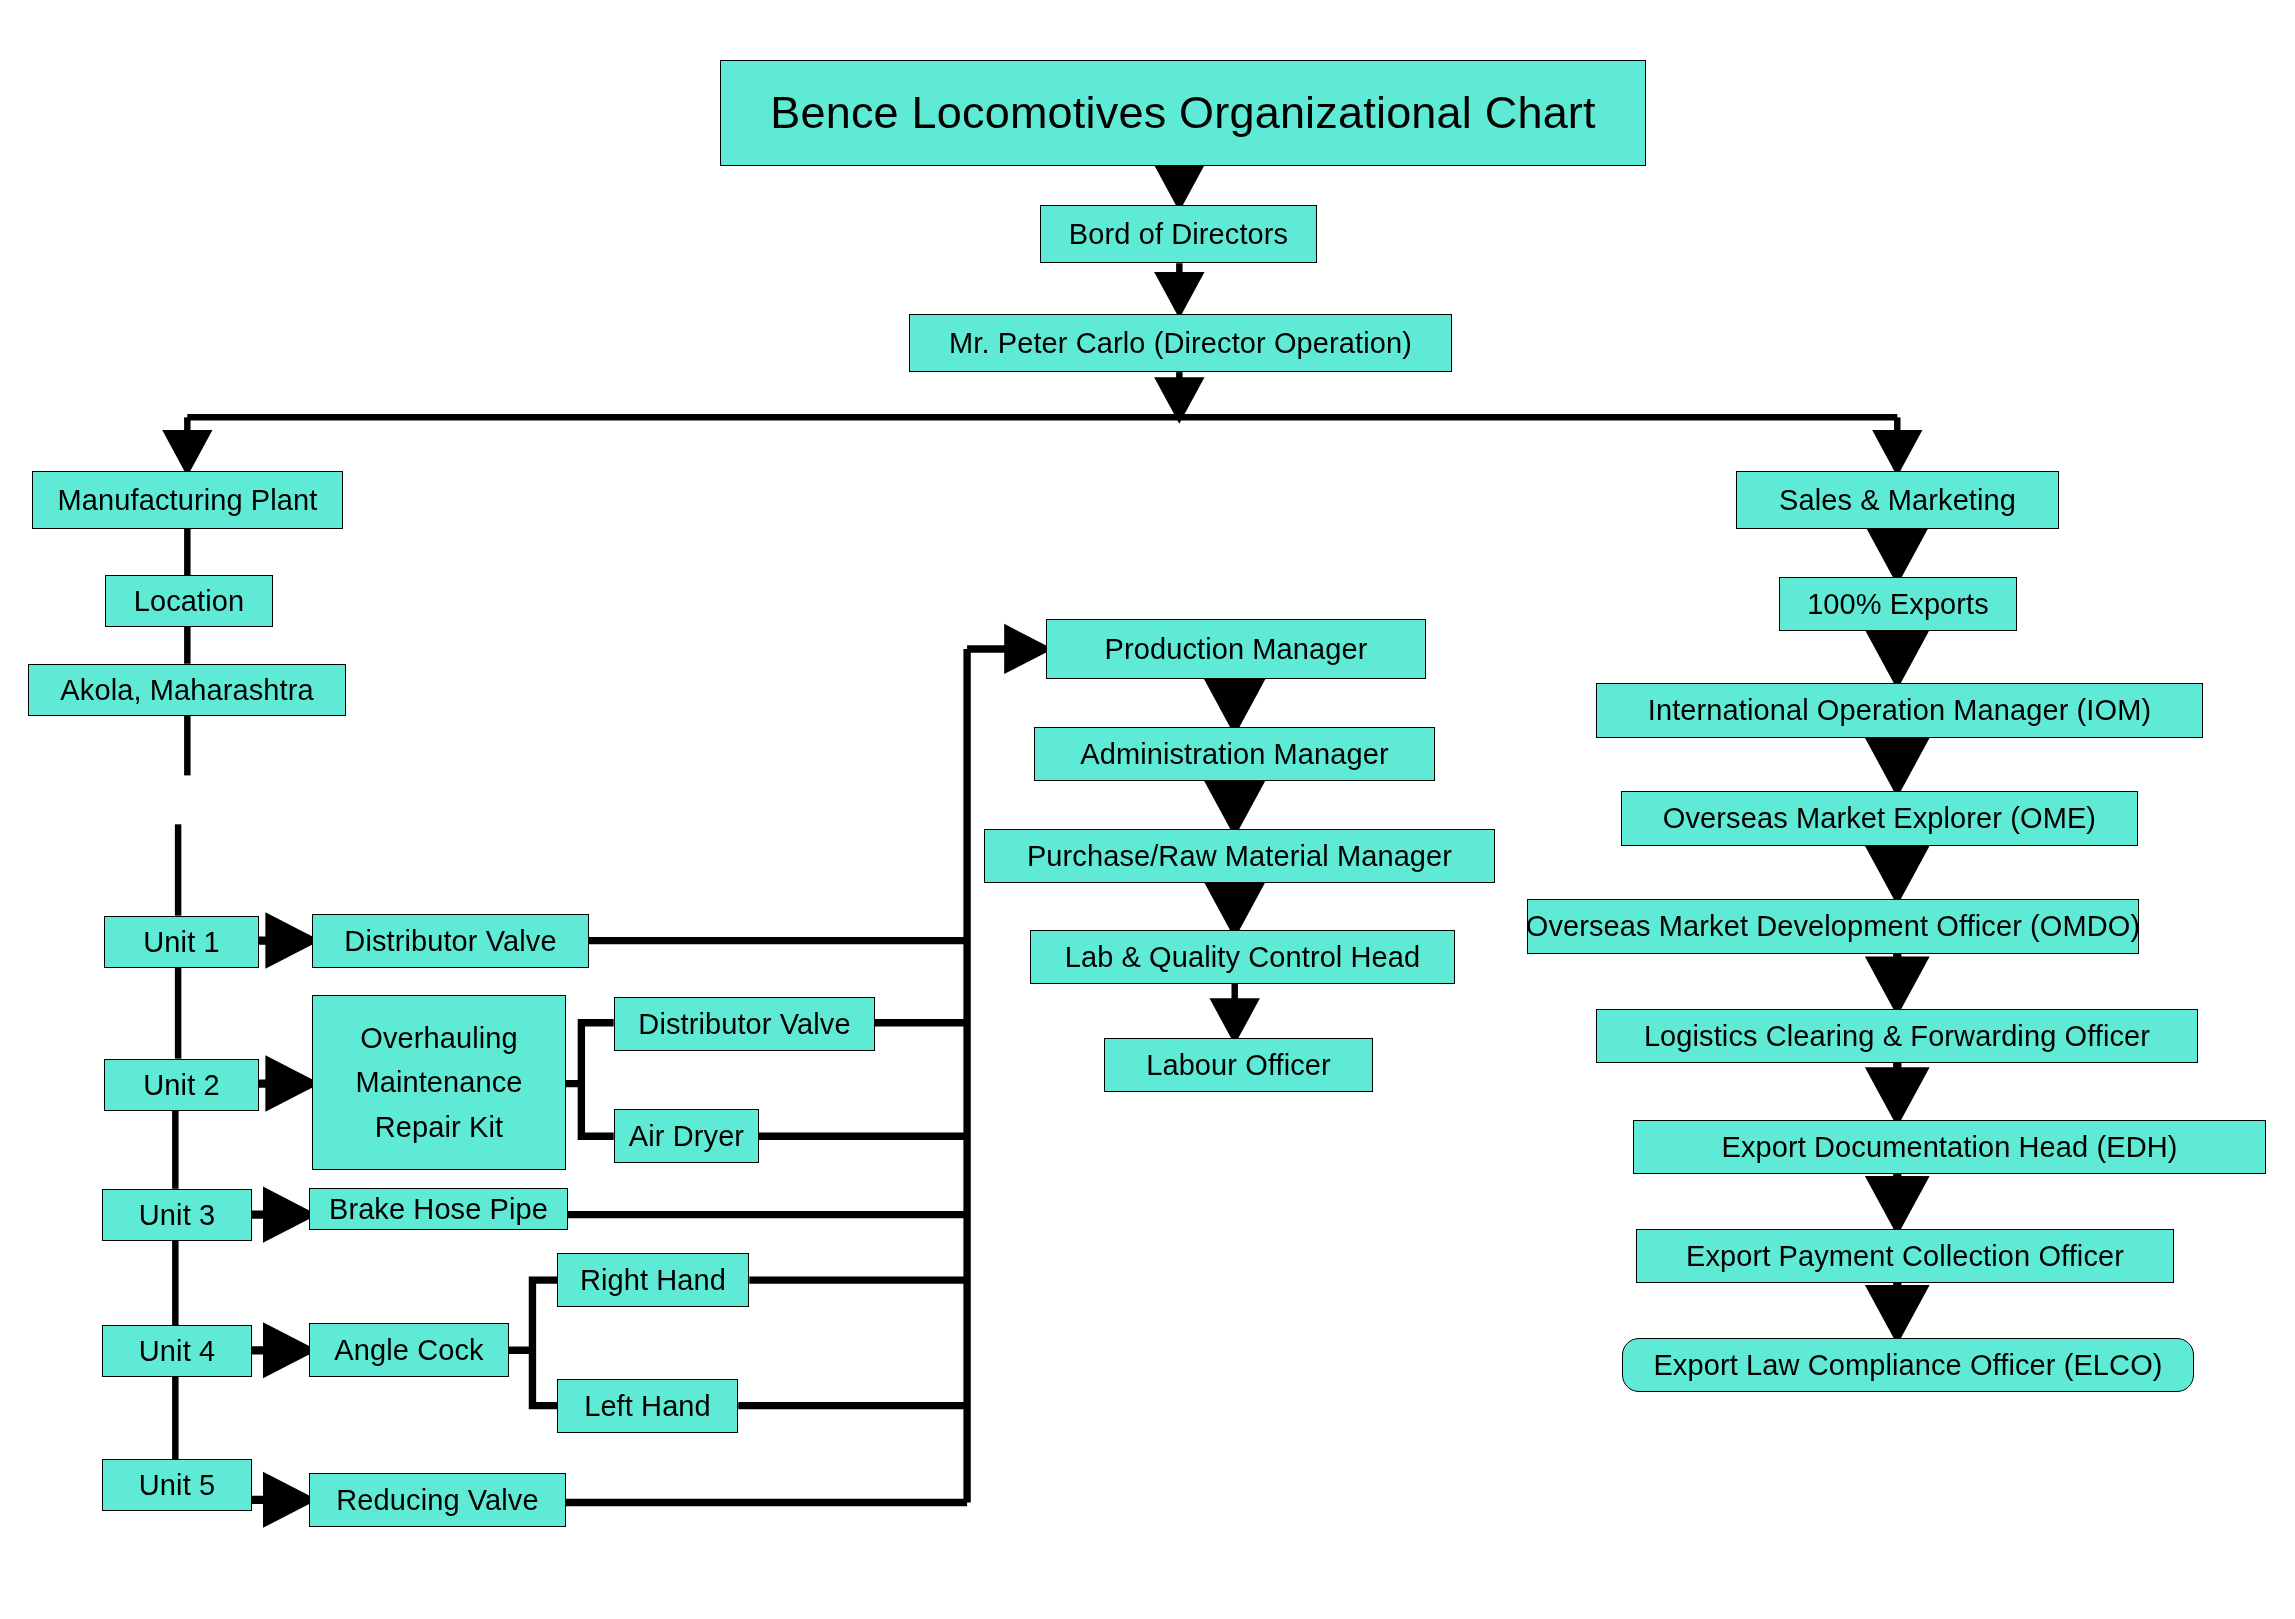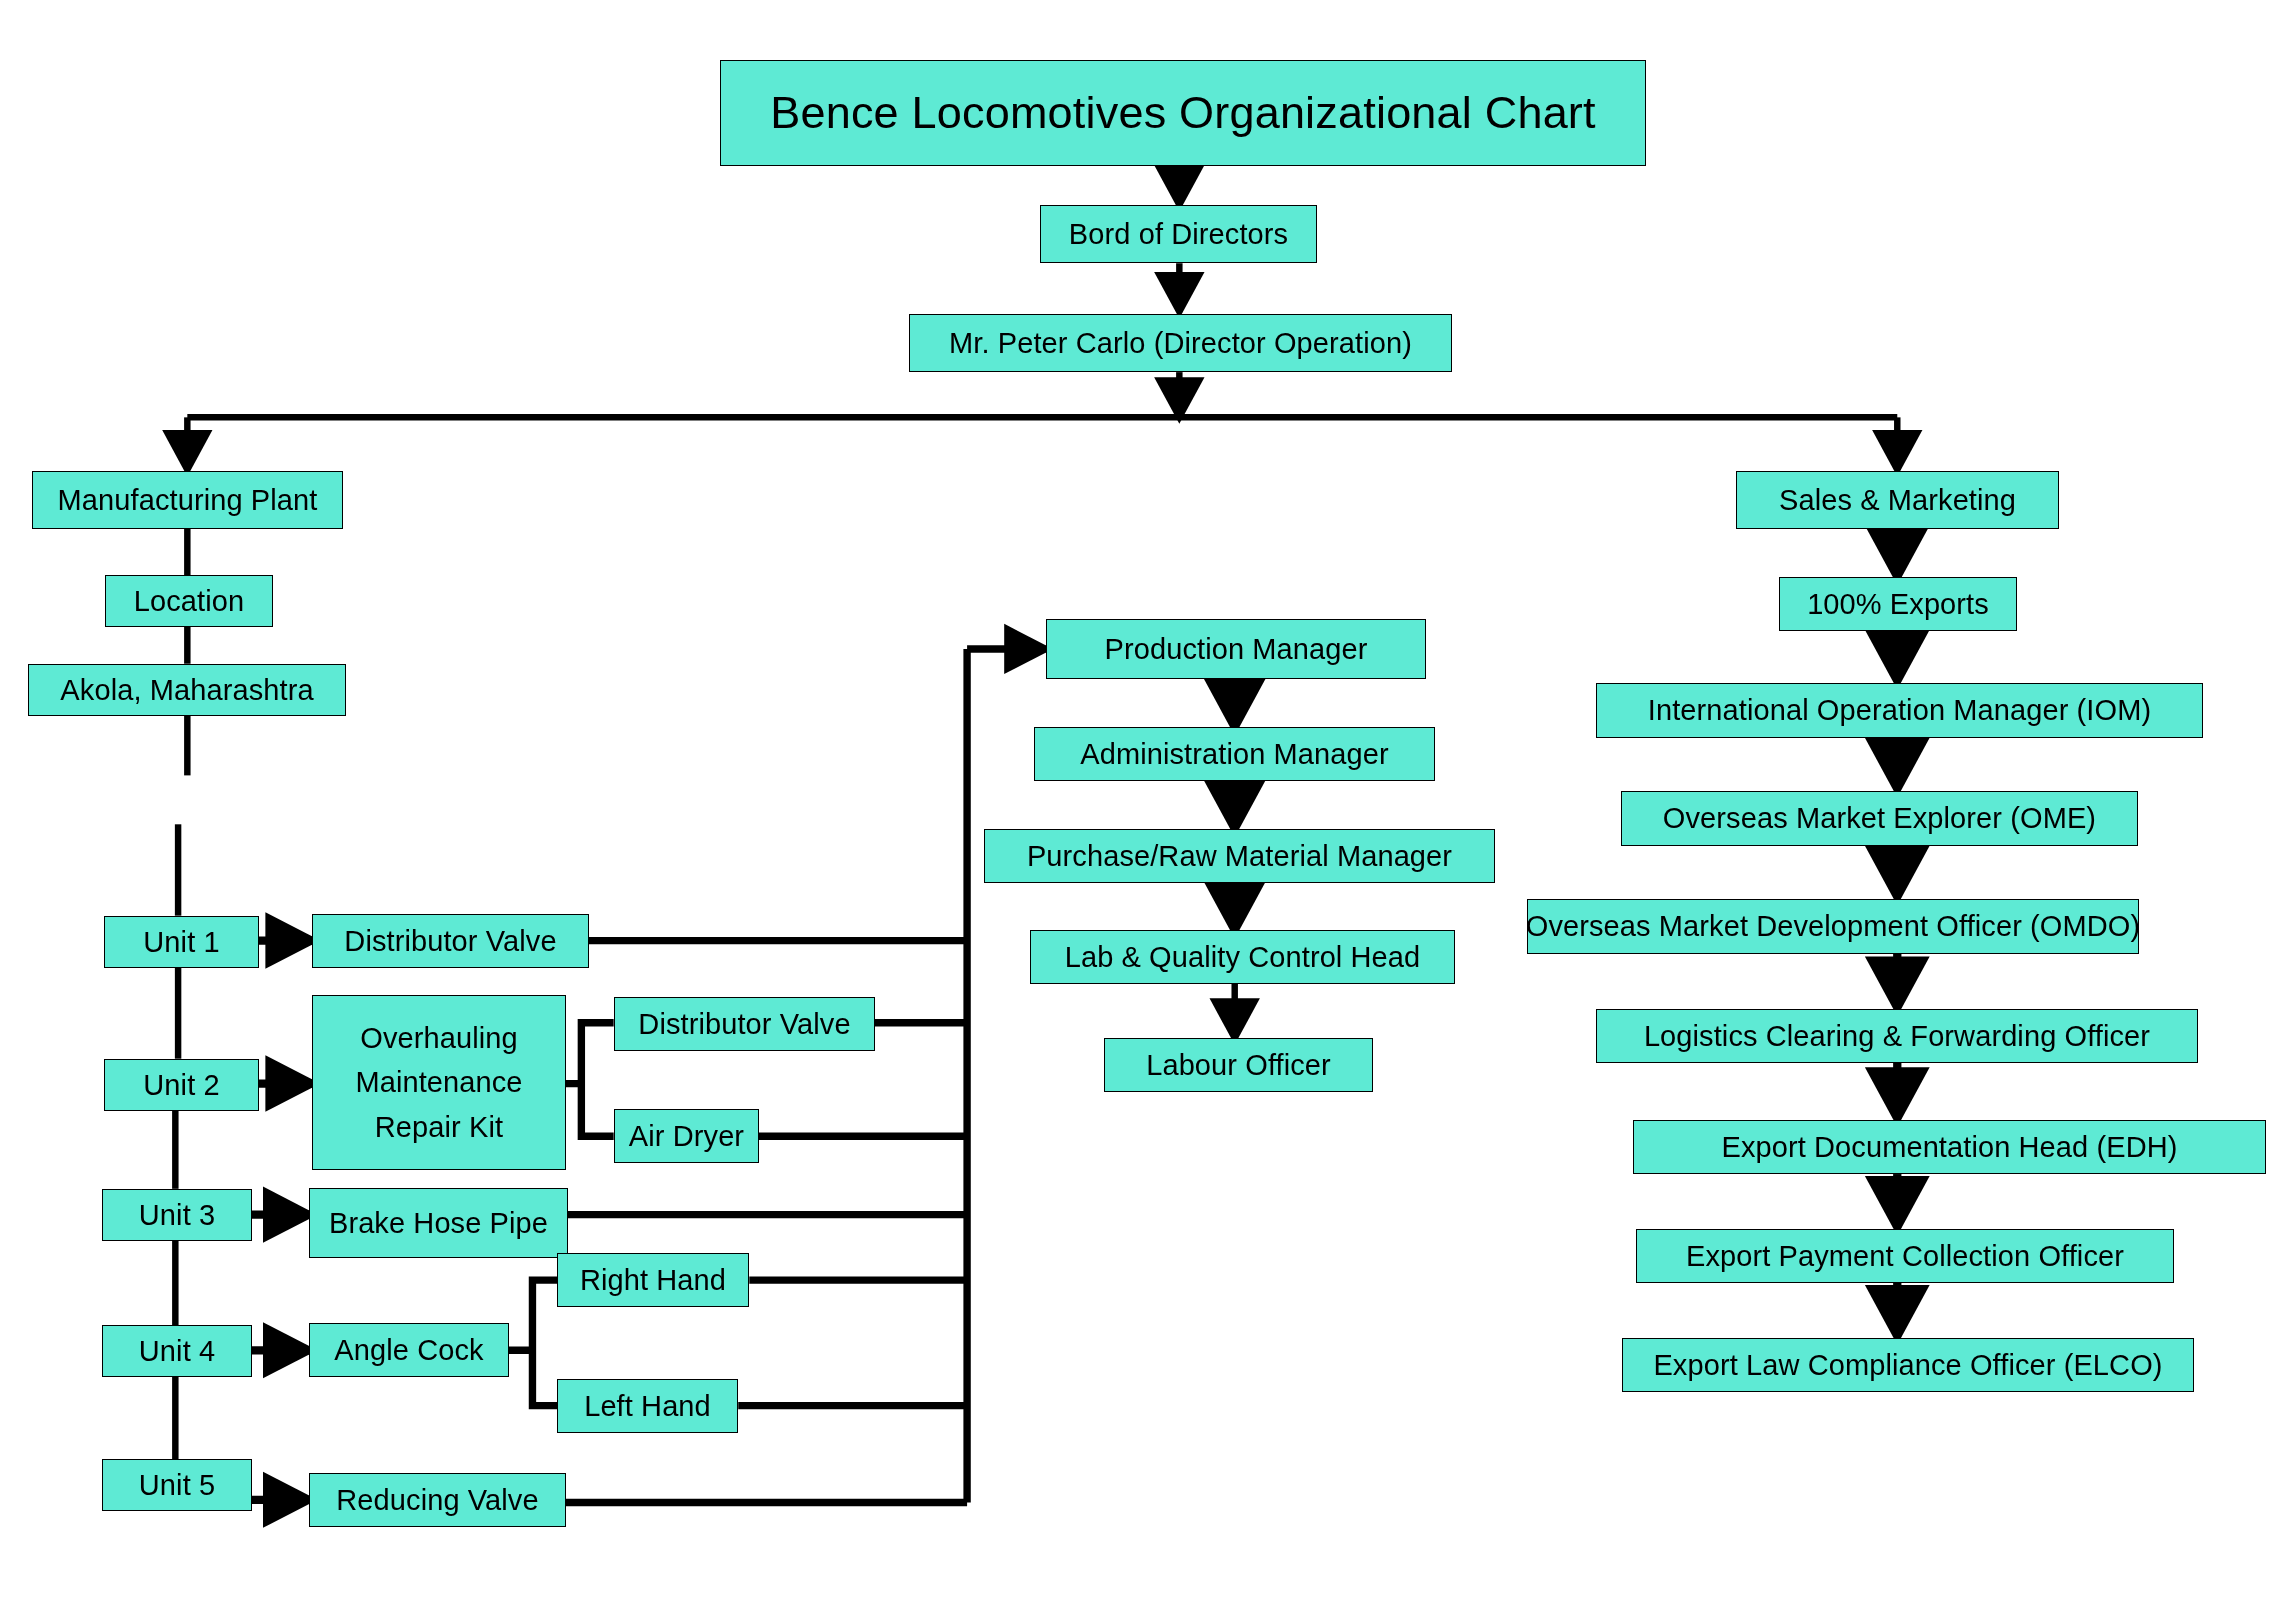--- a/index.html
+++ b/index.html
@@ -168,21 +168,21 @@
   <div class="node" style="left:614px; top:997px; width:261px; height:54px;">
     <span>Distributor Valve</span>
   </div>
   <div class="node" style="left:614px; top:1109px; width:145px; height:54px;">
     <span>Air Dryer</span>
   </div>
 
   <div class="node" style="left:102px; top:1189px; width:150px; height:52px;">
     <span>Unit 3</span>
   </div>
-  <div class="node" style="left:309px; top:1188px; width:259px; height:70px;">
+  <div class="node" style="left:309px; top:1188px; width:259px; height:42px;">
     <span>Brake Hose Pipe</span>
   </div>
 
   <div class="node" style="left:102px; top:1325px; width:150px; height:52px;">
     <span>Unit 4</span>
   </div>
   <div class="node" style="left:309px; top:1323px; width:200px; height:54px;">
     <span>Angle Cock</span>
   </div>
   <div class="node" style="left:557px; top:1253px; width:192px; height:54px;">
@@ -232,18 +232,18 @@
   </div>
   <div class="node" style="left:1596px; top:1009px; width:602px; height:54px;">
     <span>Logistics Clearing &amp; Forwarding Officer</span>
   </div>
   <div class="node" style="left:1633px; top:1120px; width:633px; height:54px;">
     <span>Export Documentation Head (EDH)</span>
   </div>
   <div class="node" style="left:1636px; top:1229px; width:538px; height:54px;">
     <span>Export Payment Collection Officer</span>
   </div>
-  <div class="node" style="left:1622px; top:1338px; width:572px; height:54px;">
+  <div class="node" style="left:1622px; top:1338px; width:572px; height:54px;border-radius:17px;">
     <span>Export Law Compliance Officer (ELCO)</span>
   </div>
 
 </div>
 
 
 </body></html>

